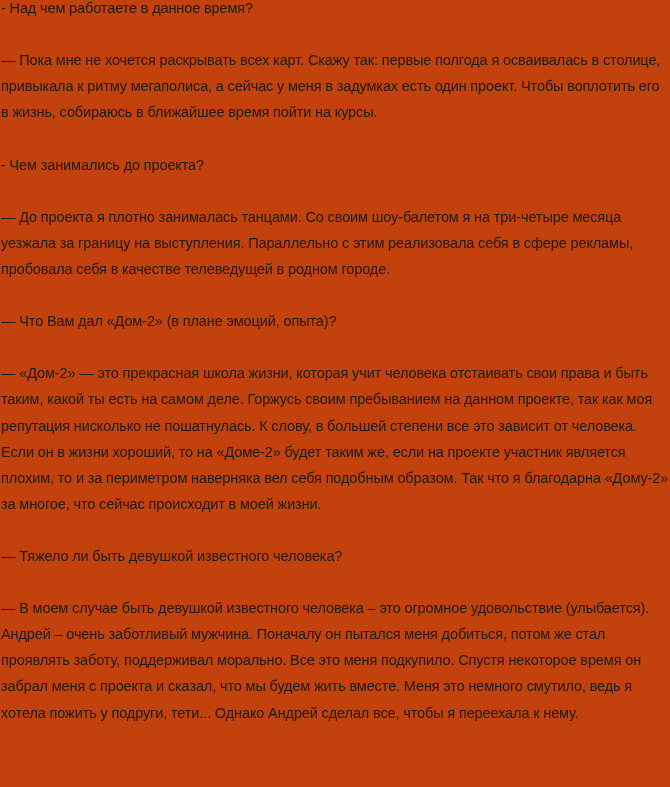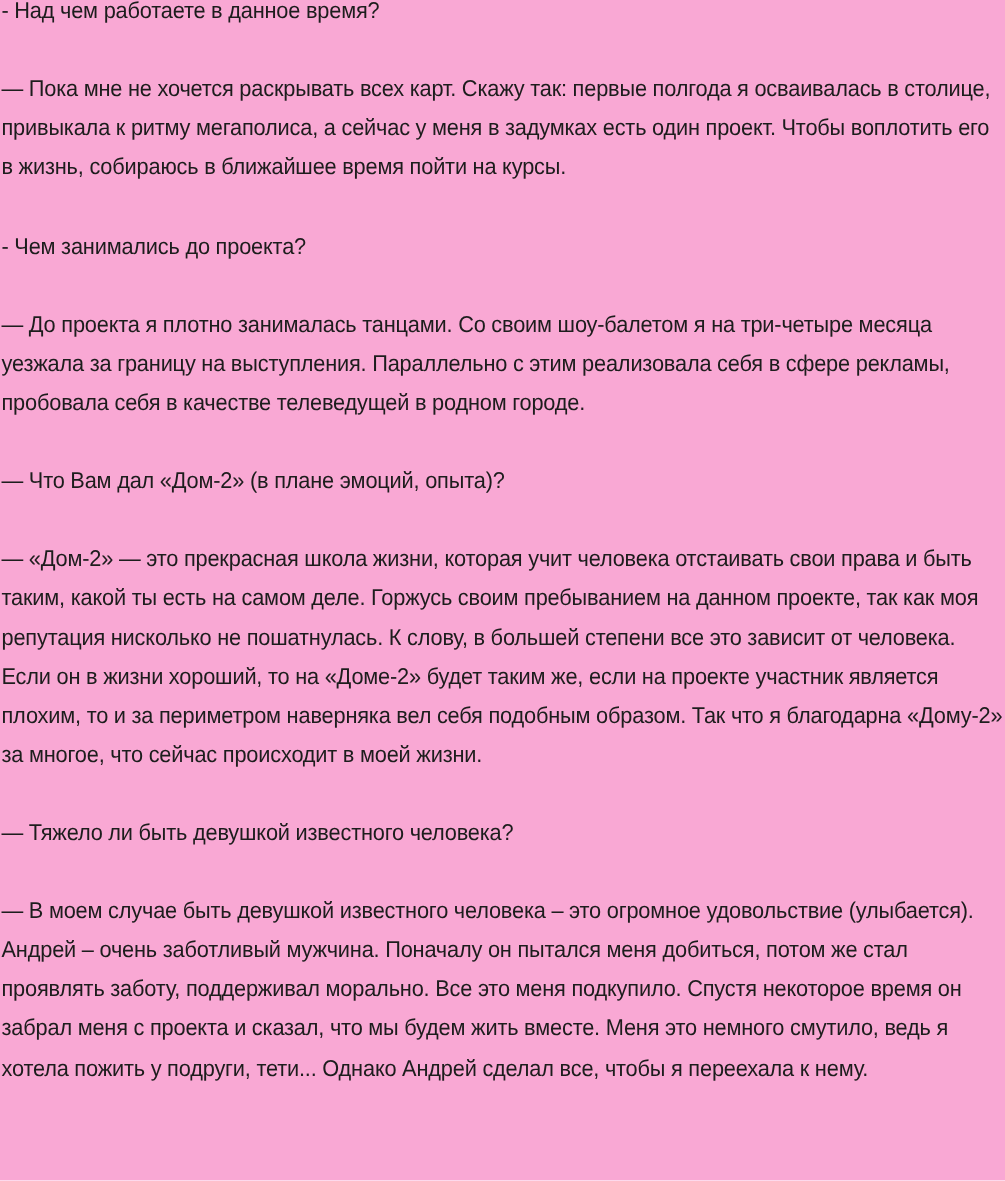--- a/index.html
+++ b/index.html
@@ -10,21 +10,21 @@
   body {
     width: 670px;
     height: 787px;
     overflow: hidden;
     font-family: "Liberation Sans", "DejaVu Sans", sans-serif;
   }
   .article {
     position: relative;
     width: 670px;
     height: 787px;
-    background: #f9a8d4;
+    background: #c2410c;
     box-sizing: border-box;
     padding: 0;
   }
   .flow {
     position: absolute;
     left: 1px;
     top: -5px;
     width: 670px;
   }
   p.para {

